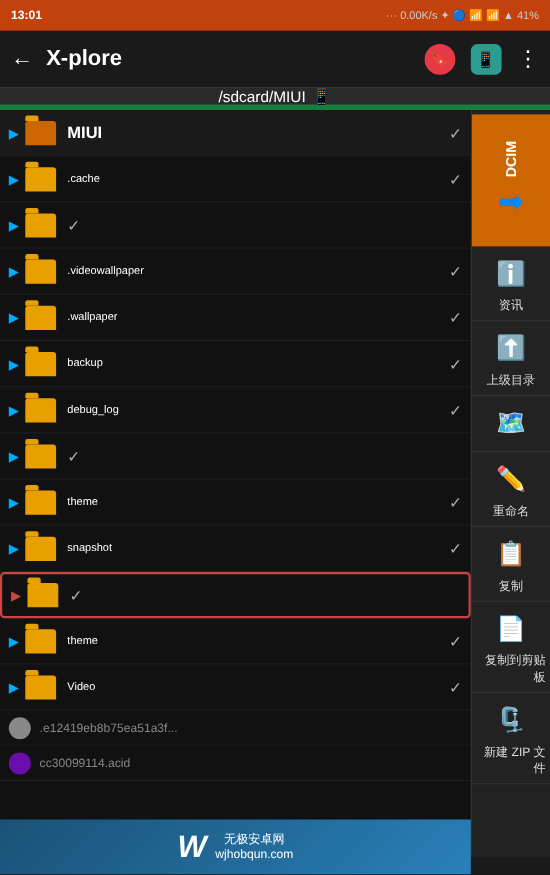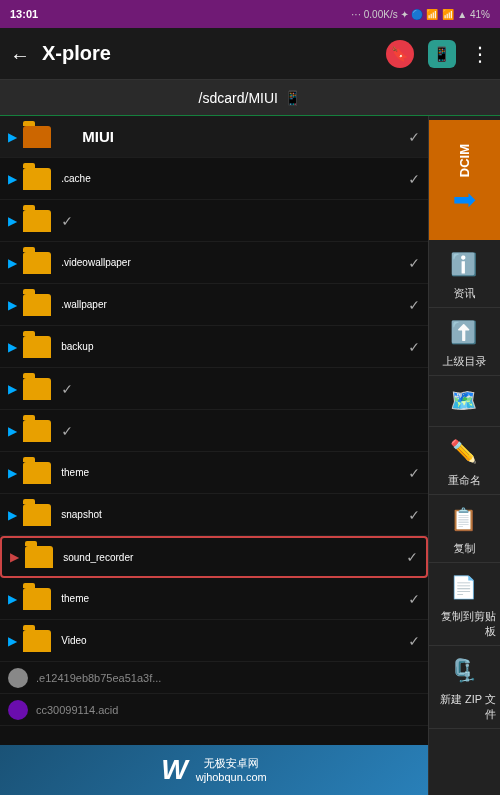--- a/index.html
+++ b/index.html
@@ -7,21 +7,21 @@
       width: 500px;
       height: 795px;
       background: #1a1a1a;
       font-family: 'Arial', sans-serif;
       overflow: hidden;
       position: relative;
     }
 
     
     .status-bar {
-      background: #701a75;
+      background: #c2410c;
       height: 28px;
       display: flex;
       align-items: center;
       justify-content: space-between;
       padding: 0 10px;
       color: #fff;
       font-size: 11px;
     }
     .status-left { font-weight: bold; }
     .status-center { font-size: 10px; color: #ccc; }
@@ -44,27 +44,27 @@
     }
     .app-bar-icons {
       display: flex;
       align-items: center;
       gap: 14px;
     }
 
     
     .path-bar {
       background: #2a2a2a;
-      height: 36px;
+      height: 20px;
       display: flex;
       align-items: center;
       justify-content: center;
       color: #fff;
       font-size: 14px;
-      border-bottom: 1px solid #15803d;
+      border-bottom: 5px solid #15803d;
     }
 
     
     .main-container {
       display: flex;
       height: calc(795px - 28px - 52px - 36px);
     }
 
     
     .file-list {
@@ -118,21 +118,20 @@
     .file-item .checkmark {
       color: #aaa;
       font-size: 14px;
     }
     .file-item.root-item {
       background: #1a1a1a;
     }
     .file-item.root-item .file-name {
       font-size: 15px;
       font-weight: bold;
-      margin-left: 21px;
     }
     .bottom-item-partial {
       height: 32px;
       display: flex;
       align-items: center;
       padding: 0 8px;
       background: #111;
       border-bottom: 1px solid #1e1e1e;
     }
     .bottom-item-partial .partial-icon {
@@ -321,20 +320,21 @@
       </div>
       <div class="file-item">
         <span class="arrow" style="color: rgb(0, 170, 255);">▶</span>
         <div class="folder-icon"></div>
         <span class="file-name">backup</span>
         <span class="checkmark">✓</span>
       </div>
       <div class="file-item">
         <span class="arrow" style="color: rgb(0, 170, 255);">▶</span>
         <div class="folder-icon"></div>
+        <span class="file-name">debug_log</span>
         <span class="checkmark">✓</span>
       </div>
       <div class="file-item">
         <span class="arrow" style="color: rgb(0, 170, 255);">▶</span>
         <div class="folder-icon"></div>
         <span class="checkmark">✓</span>
       </div>
       <div class="file-item">
         <span class="arrow" style="color: rgb(0, 170, 255);">▶</span>
         <div class="folder-icon"></div>
@@ -343,21 +343,20 @@
       </div>
       <div class="file-item">
         <span class="arrow" style="color: rgb(0, 170, 255);">▶</span>
         <div class="folder-icon"></div>
         <span class="file-name">snapshot</span>
         <span class="checkmark">✓</span>
       </div>
       <div class="file-item highlighted">
         <span class="arrow" style="color: rgb(204, 68, 68);">▶</span>
         <div class="folder-icon"></div>
-        <span class="file-name">sound_recorder</span>
         <span class="checkmark">✓</span>
       </div>
       <div class="file-item">
         <span class="arrow" style="color: rgb(0, 170, 255);">▶</span>
         <div class="folder-icon"></div>
         <span class="file-name">theme</span>
         <span class="checkmark">✓</span>
       </div>
       <div class="file-item">
         <span class="arrow" style="color: rgb(0, 170, 255);">▶</span>

